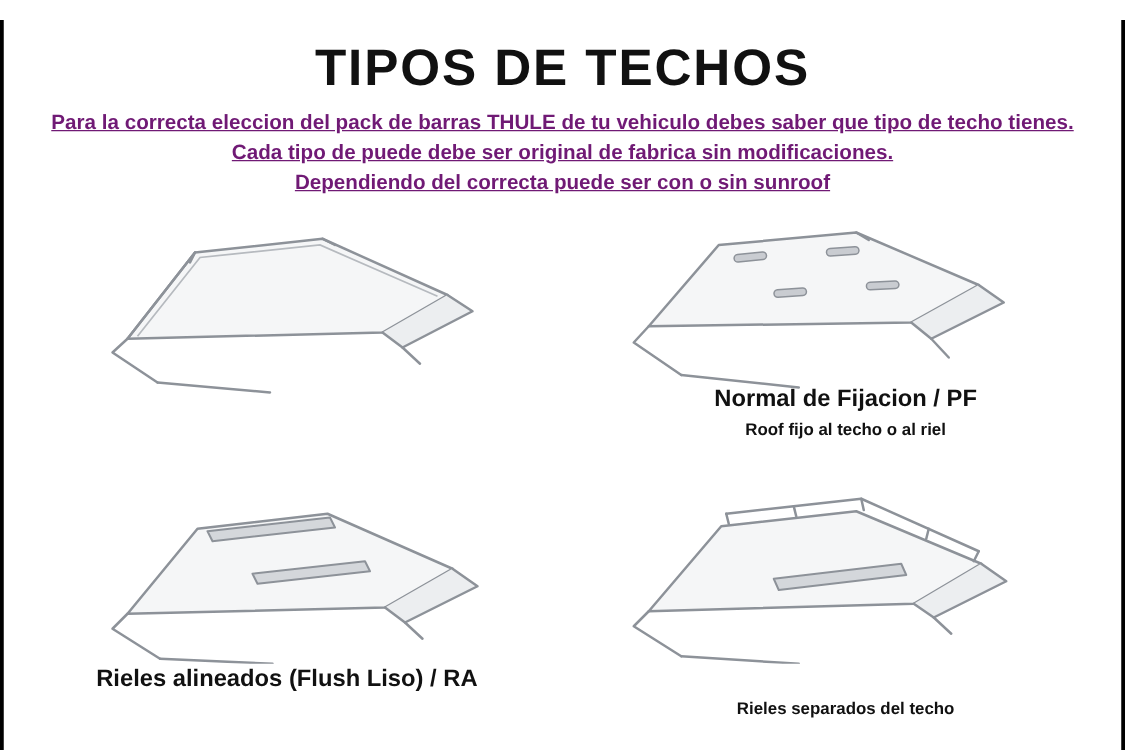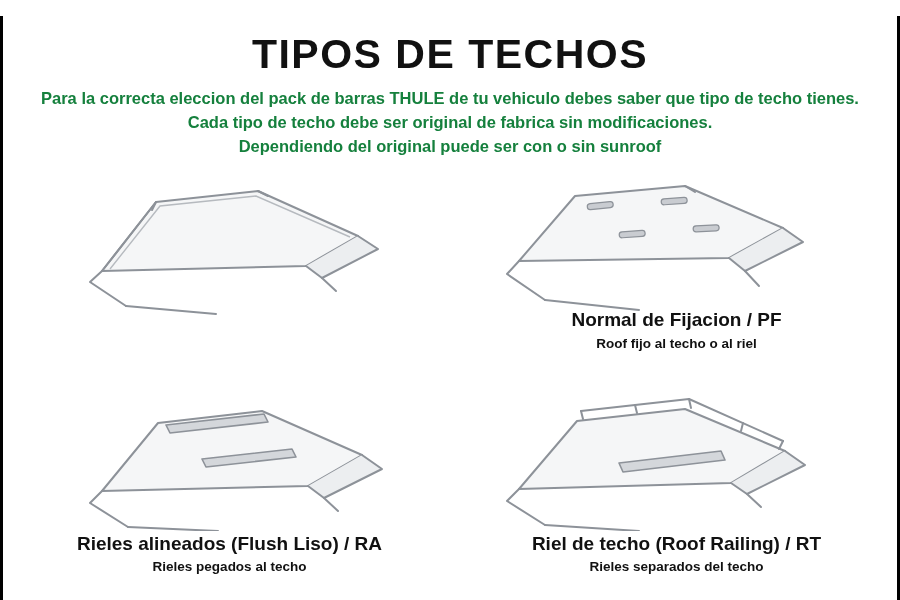--- a/index.html
+++ b/index.html
@@ -35,21 +35,22 @@
     line-height: 1.1;
   }
   .subtitle-block {
     text-align: center;
     margin-top: 10px;
   }
   .subtitle-line {
     font-size: 16.5px;
     font-weight: bold;
     line-height: 1.45;
-    color: #15803d;
+    color: #701a75;
+    text-decoration: underline;
   }
   .grid {
     position: absolute;
     left: 3px;
     top: 150px;
     width: 894px;
     display: flex;
     flex-wrap: wrap;
   }
   .cell {
@@ -88,22 +89,22 @@
 </style>
 </head>
 <body>
 
 <div class="frame">
 
   <div class="title">TIPOS DE TECHOS</div>
 
   <div class="subtitle-block">
     <div class="subtitle-line">Para la correcta eleccion del pack de barras THULE de tu vehiculo debes saber que tipo de techo tienes.</div>
-    <div class="subtitle-line">Cada tipo de techo debe ser original de fabrica sin modificaciones.</div>
-    <div class="subtitle-line">Dependiendo del original puede ser con o sin sunroof</div>
+    <div class="subtitle-line">Cada tipo de puede debe ser original de fabrica sin modificaciones.</div>
+    <div class="subtitle-line">Dependiendo del correcta puede ser con o sin sunroof</div>
   </div>
 
   <div class="grid">
 
     <div class="cell row1">
       <div class="illu">
         <svg width="447" height="150" viewBox="0 0 447 150">
           <g fill="none" stroke="#8d9299" stroke-width="2" stroke-linejoin="round" stroke-linecap="round">
             <path d="M96 105 L150 36 L252 25 L352 70 L300 100 Z" fill="#f5f6f7"></path>
             <path d="M96 105 L150 36"></path>
@@ -155,21 +156,20 @@
             <path d="M122 146 L212 150"></path>
             <path d="M318 117 L332 130"></path>
           </g>
           <g fill="#d4d7db" stroke="#8d9299" stroke-width="1.6" stroke-linejoin="round">
             <path d="M160 44 L258 33 L262 41 L164 52 Z"></path>
             <path d="M196 78 L286 68 L290 76 L200 86 Z"></path>
           </g>
         </svg>
       </div>
       <div class="cap cap-main">Rieles alineados (Flush Liso) / RA</div>
-      <div class="cap cap-sub">Rieles pegados al techo</div>
     </div>
 
     <div class="cell row2">
       <div class="illu">
         <svg width="447" height="150" viewBox="0 0 447 150">
           <g fill="none" stroke="#8d9299" stroke-width="2" stroke-linejoin="round" stroke-linecap="round">
             <path d="M66 108 L124 40 L232 28 L332 70 L278 102 Z" fill="#f5f6f7"></path>
             <path d="M332 70 L352 84 L294 113 L278 102" fill="#eceef0"></path>
             <path d="M66 108 L54 120 L92 144"></path>
             <path d="M92 144 L186 150"></path>
@@ -181,18 +181,17 @@
             <path d="M182 24 L184 32"></path>
             <path d="M236 18 L238 27"></path>
             <path d="M290 42 L288 50"></path>
             <path d="M330 60 L326 68"></path>
           </g>
           <g fill="#d4d7db" stroke="#8d9299" stroke-width="1.6" stroke-linejoin="round">
             <path d="M166 82 L268 70 L272 79 L170 91 Z"></path>
           </g>
         </svg>
       </div>
-      <div class="cap cap-main">Riel de techo (Roof Railing) / RT</div>
       <div class="cap cap-sub">Rieles separados del techo</div>
     </div>
 
   </div>
 </div>
 
 </body></html>

